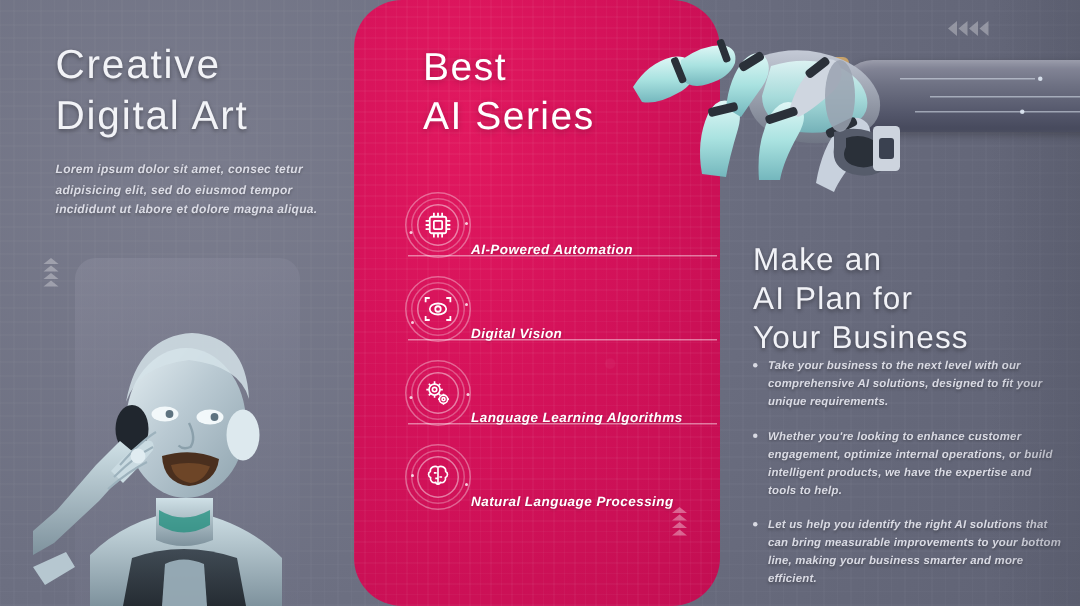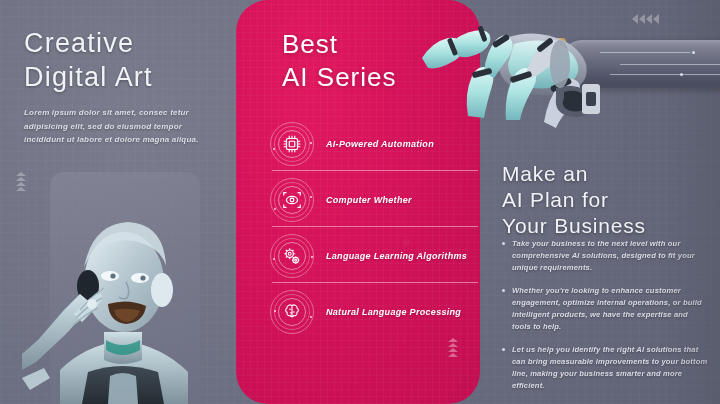--- a/index.html
+++ b/index.html
@@ -21,21 +21,21 @@
     position:absolute; inset:0;
     background-image:
       repeating-linear-gradient(0deg, rgba(255,255,255,.045) 0 1px, transparent 1px 9px),
       repeating-linear-gradient(90deg, rgba(255,255,255,.045) 0 1px, transparent 1px 9px);
     opacity:.5;
     pointer-events:none;
   }
 
   
   .left-panel {
-    position:absolute; left:4px; top:0; width:236px; height:404px;
+    position:absolute; left:17px; top:0; width:236px; height:404px;
     z-index:4;
   }
   .left-title {
     position:absolute; left:20px; top:26px;
     font-size:27px; line-height:34px;
     color:#f2f3f7; font-weight:400;
     letter-spacing:1.2px;
     text-shadow:0 1px 3px rgba(0,0,0,.35);
     font-stretch:expanded;
   }
@@ -97,21 +97,21 @@
     text-shadow:0 1px 4px rgba(0,0,0,.25);
   }
   .pink-title span { display:block; }
 
   .feature-list {
     position:absolute; left:34px; top:116px; width:200px;
   }
   .feature-row {
     position:relative;
     height:56px;
-    display:flex; align-items:center; gap:12px;
+    display:flex; align-items:flex-end; 
   }
   .feature-row + .feature-row::before {
     content:"";
     position:absolute; left:2px; right:-8px; top:-2px;
     height:1px; background:rgba(255,255,255,.45);
   }
   .badge {
     position:relative; flex:0 0 auto;
     width:44px; height:44px;
   }
@@ -336,21 +336,21 @@
           <div class="dot" style="left:40px;top:18px"></div>
           <div class="dot" style="left:4px;top:30px"></div>
           <div class="glyph">
             <svg viewBox="0 0 24 24" fill="none" stroke="#fff" stroke-width="1.3">
               <path d="M3 7V4h3M18 4h3v3M21 17v3h-3M6 20H3v-3"></path>
               <ellipse cx="12" cy="12" rx="6" ry="4"></ellipse>
               <circle cx="12" cy="12" r="2"></circle>
             </svg>
           </div>
         </div>
-        <div class="feature-label">Computer Whether</div>
+        <div class="feature-label">Digital Vision</div>
       </div>
 
       <div class="feature-row">
         <div class="badge">
           <div class="ring r1"></div>
             <div class="ring r2"></div>
             <div class="ring r3"></div>
           <div class="dot" style="left:41px;top:22px"></div>
           <div class="dot" style="left:3px;top:24px"></div>
           <div class="glyph">

